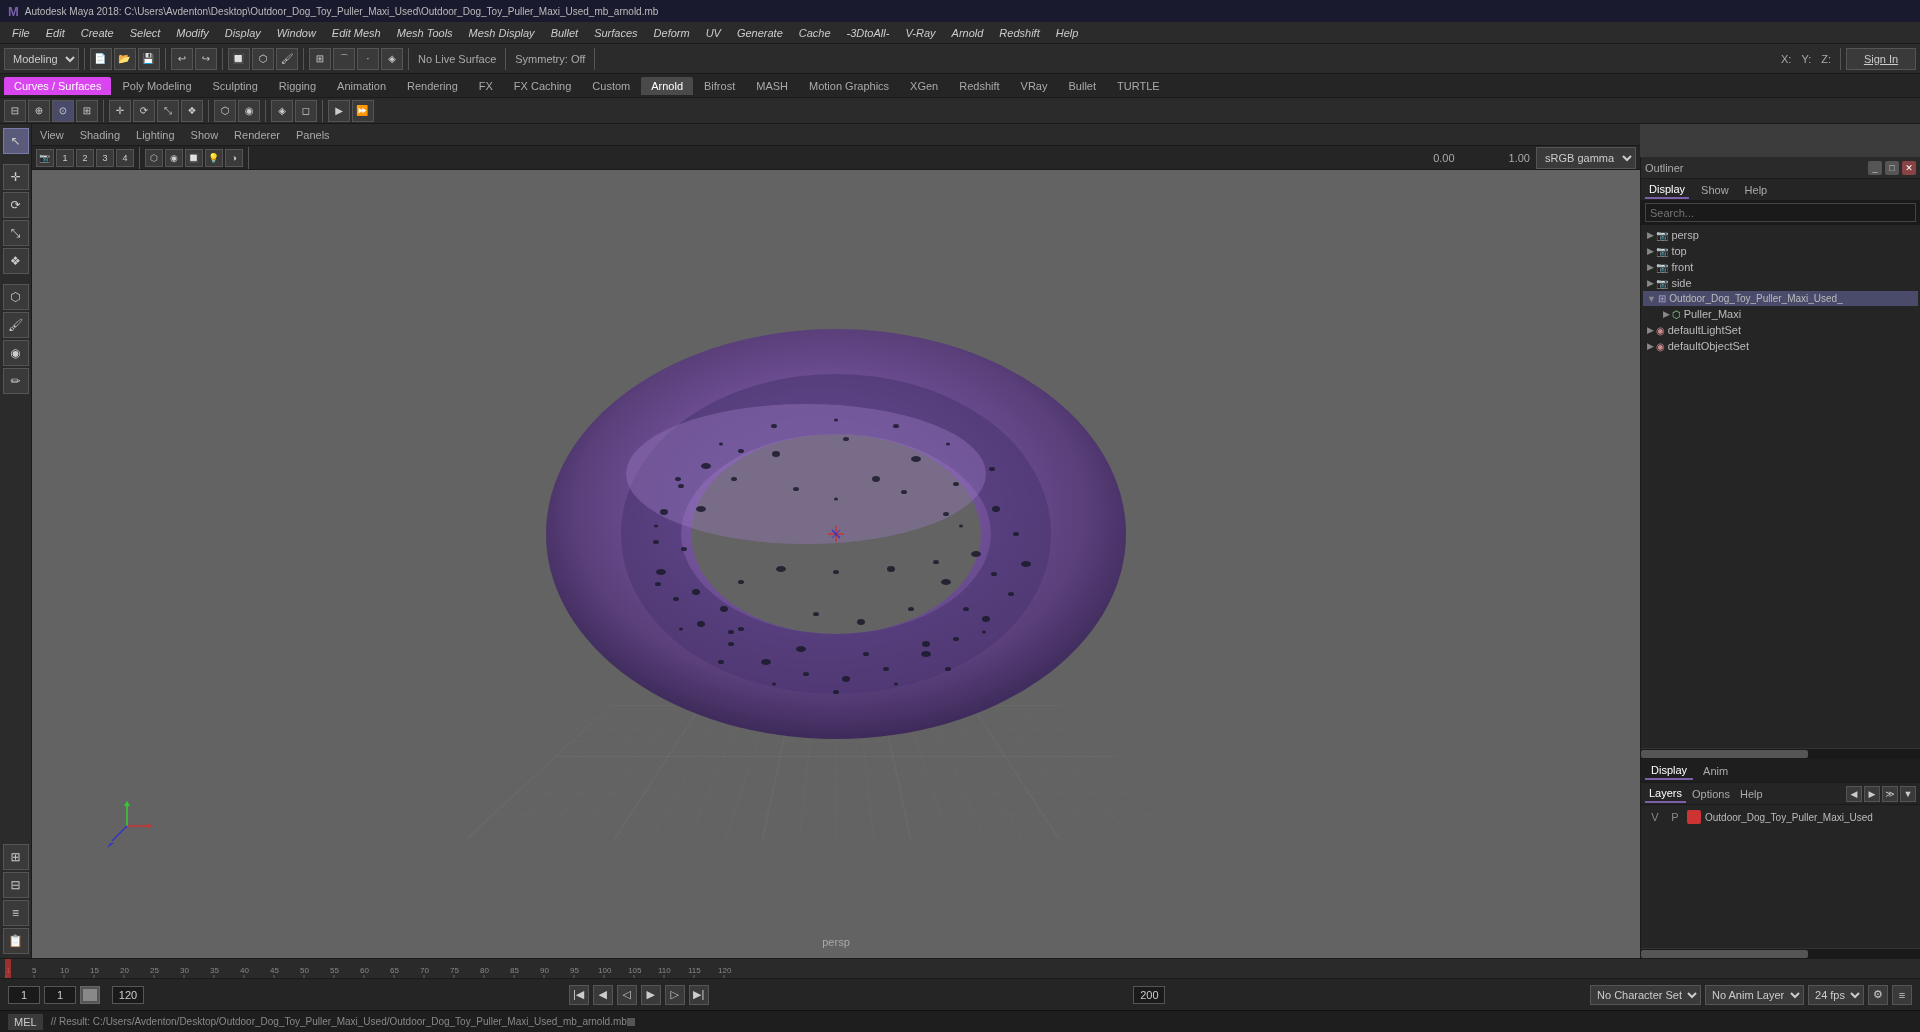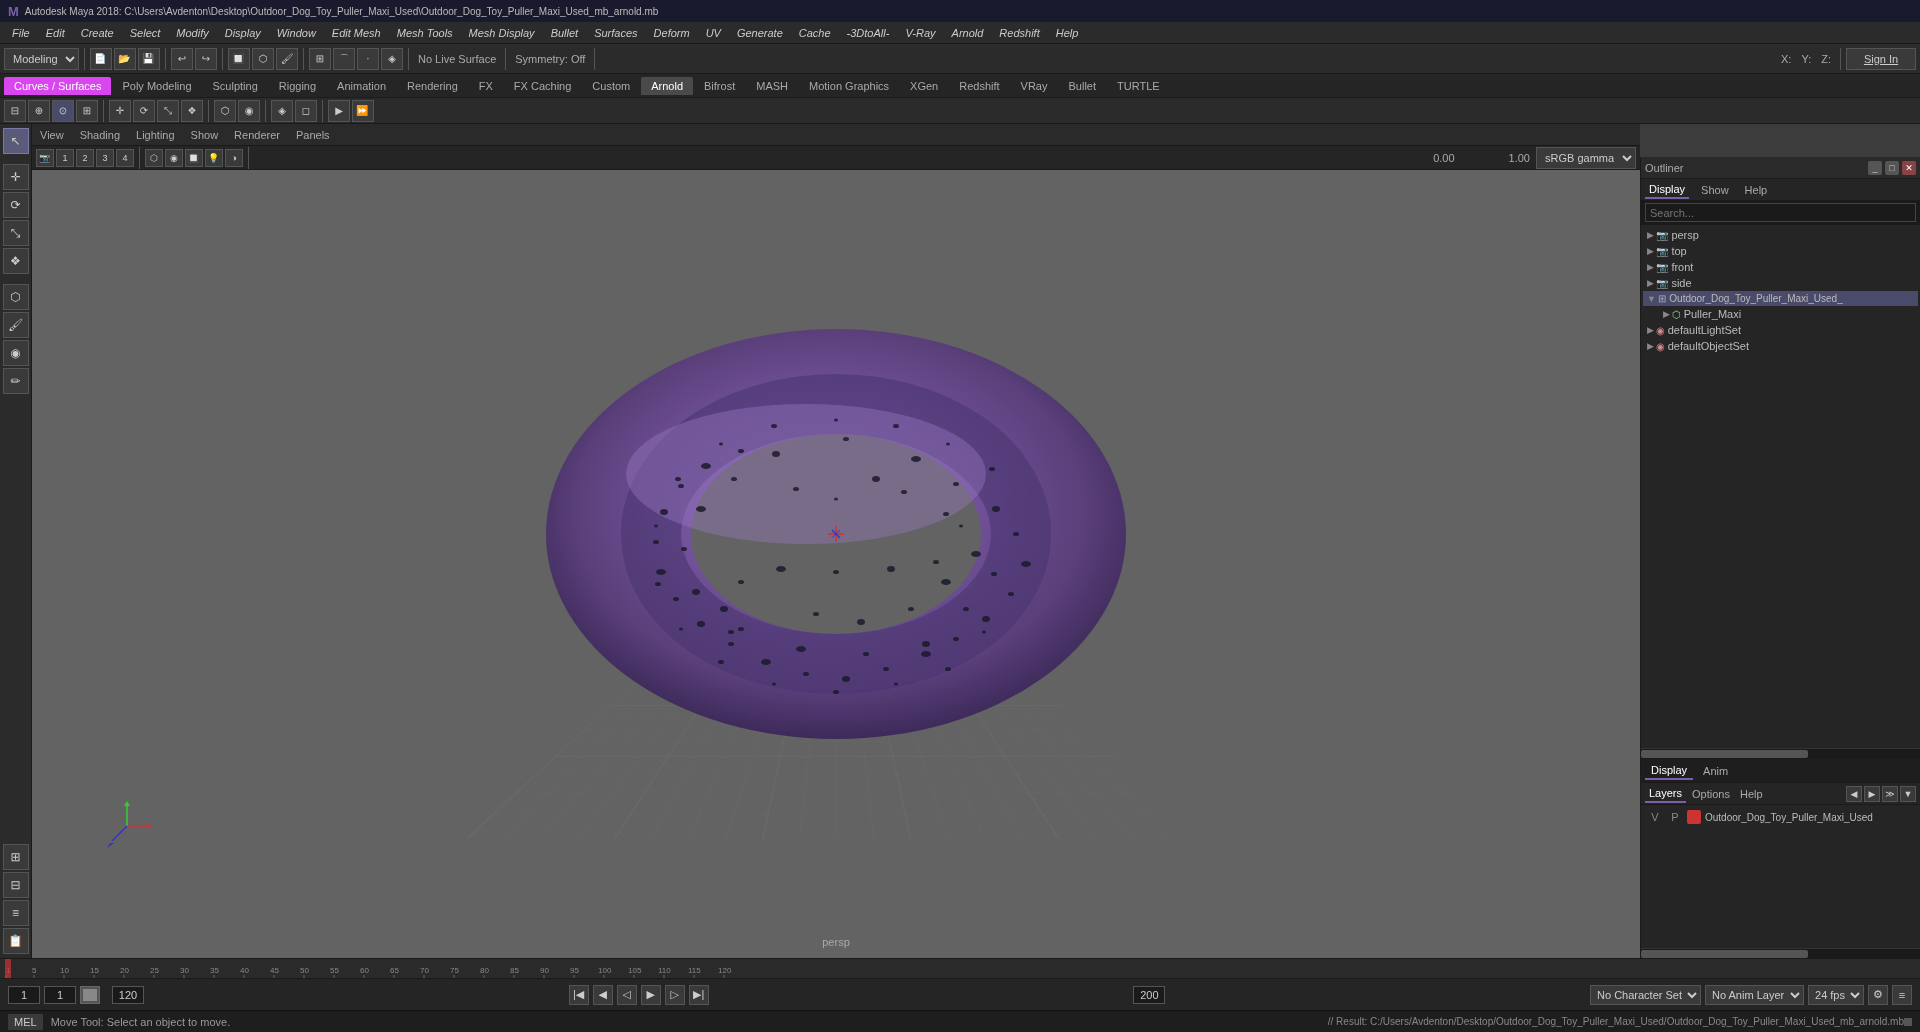--- a/index.html
+++ b/index.html
@@ -992,16 +992,15 @@
   </select>
   <select class="pb-select">
     <option>24 fps</option>
   </select>
   <div class="pb-btn">⚙</div>
   <div class="pb-btn">≡</div>
 </div>
 
 <div id="status-bar">
   <span id="status-script-type">MEL</span>
-  <span id="status-message">Move Tool: Select an object to move.</span>
   <span id="status-result">// Result: C:/Users/Avdenton/Desktop/Outdoor_Dog_Toy_Puller_Maxi_Used/Outdoor_Dog_Toy_Puller_Maxi_Used_mb_arnold.mb</span>
   <div id="status-right"></div>
 </div>
 
 </body></html>

